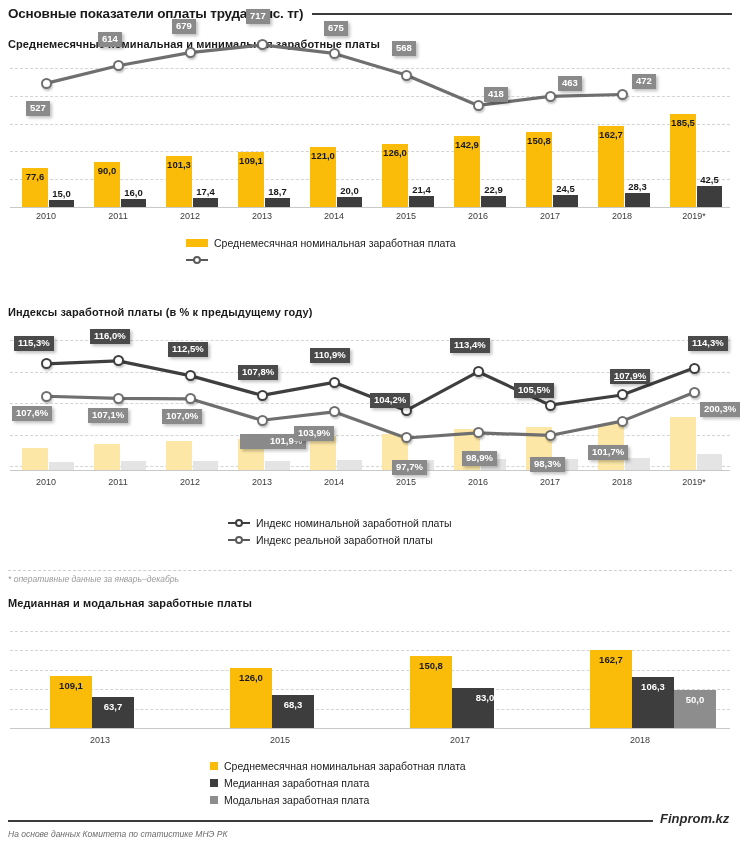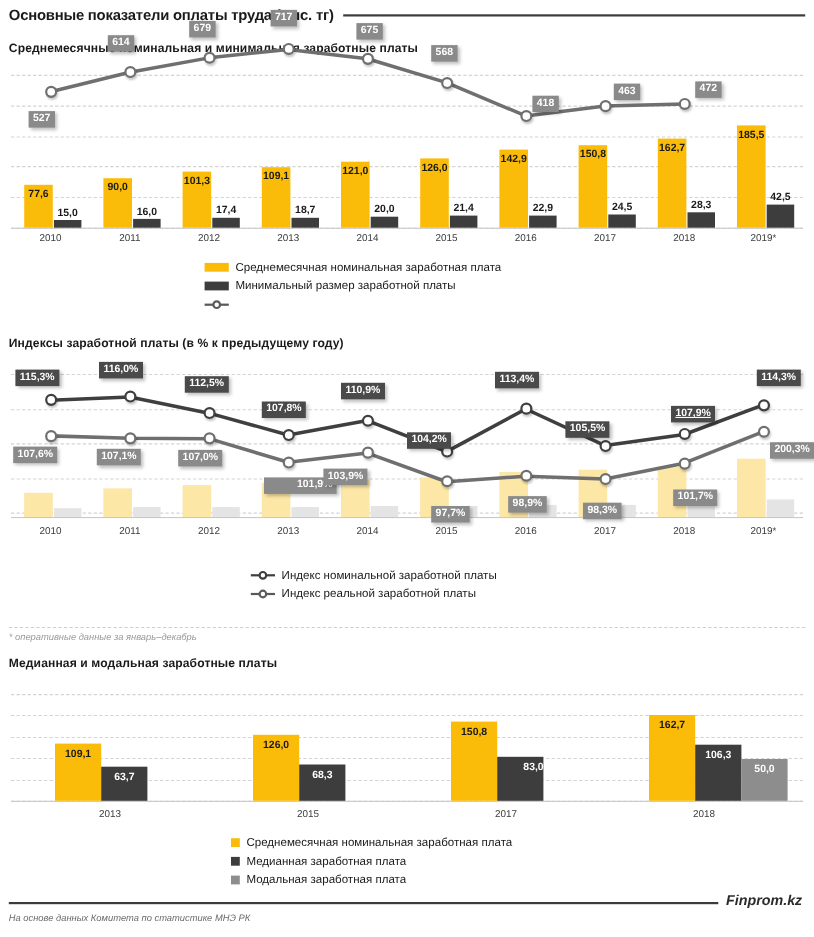--- a/index.html
+++ b/index.html
@@ -169,24 +169,20 @@
       <div class="xlab" style="left: 514px; width: 72px; top: 211px;">2017</div>
       <div class="xlab" style="left: 586px; width: 72px; top: 211px;">2018</div>
       <div class="xlab" style="left: 658px; width: 72px; top: 211px;">2019*</div>
     </div>
   <div class="legend" id="legend1" style="left:186px;top:234px;">
       <div class="lrow">
         <span class="swatch sw-bar" style="background: rgb(251, 188, 9);"></span>
         <span>Среднемесячная  номинальная заработная плата</span>
       </div>
       <div class="lrow">
-        <span class="swatch sw-bar" style="background: rgb(61, 61, 61);"></span>
-        <span>Минимальный  размер заработной платы</span>
-      </div>
-      <div class="lrow">
         <span class="swatch sw-line"></span>
       </div>
     </div>
 
   <div class="sect-title" style="top:306px;">Индексы  заработной платы  (в % к предыдущему году)</div>
 
   <div class="chart" id="chart2" style="left:10px;top:330px;width:720px;height:140px;">
       <div class="grid-line" style="top: 10px;"></div>
       <div class="grid-line" style="top: 41.5px;"></div>
       <div class="grid-line" style="top: 73px;"></div>
@@ -250,21 +246,21 @@
       <div class="tag dark" style="left: 600px; top: 38.9929px; text-decoration: underline;">107,9%</div>
       <div class="tag dark" style="left: 678px; top: 6.02143px;">114,3%</div>
       <div class="tag gray" style="left: 2px; top: 76.2571px;">107,6%</div>
       <div class="tag gray" style="left: 78px; top: 78.3643px;">107,1%</div>
       <div class="tag gray" style="left: 152px; top: 78.7857px;">107,0%</div>
       <div class="tag gray" style="left: 230px; top: 104.279px; padding-left: 30px;">101,9%</div>
       <div class="tag gray" style="left: 284px; top: 95.85px;">103,9%</div>
       <div class="tag gray" style="left: 382px; top: 129.979px;">97,7%</div>
       <div class="tag gray" style="left: 452px; top: 120.921px;">98,9%</div>
       <div class="tag gray" style="left: 520px; top: 127.45px;">98,3%</div>
-      <div class="tag gray" style="left: 602px; top: 115.121px;">101,7%</div>
+      <div class="tag gray" style="left: 578px; top: 115.121px;">101,7%</div>
       <div class="tag gray" style="left: 690px; top: 72.4643px;">200,3%</div>
     </div>
   <div id="chart2-xlabels">
       <div class="xlab" style="left: 10px; width: 72px; top: 477px;">2010</div>
       <div class="xlab" style="left: 82px; width: 72px; top: 477px;">2011</div>
       <div class="xlab" style="left: 154px; width: 72px; top: 477px;">2012</div>
       <div class="xlab" style="left: 226px; width: 72px; top: 477px;">2013</div>
       <div class="xlab" style="left: 298px; width: 72px; top: 477px;">2014</div>
       <div class="xlab" style="left: 370px; width: 72px; top: 477px;">2015</div>
       <div class="xlab" style="left: 442px; width: 72px; top: 477px;">2016</div>

